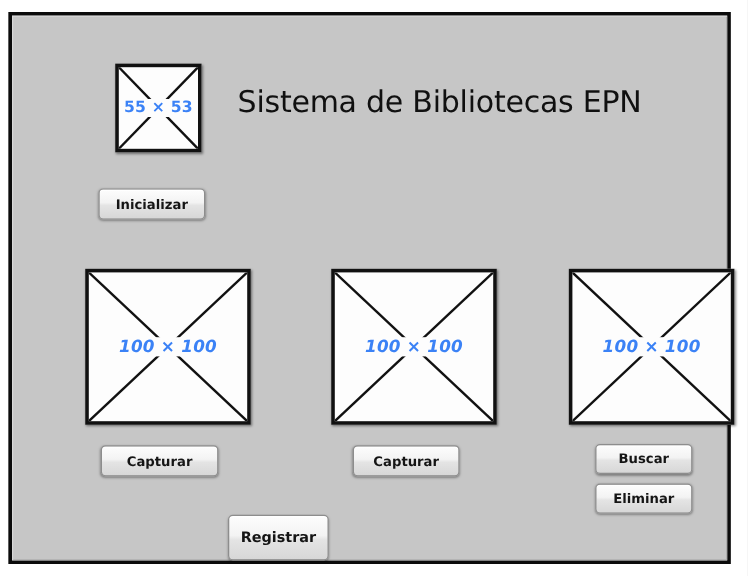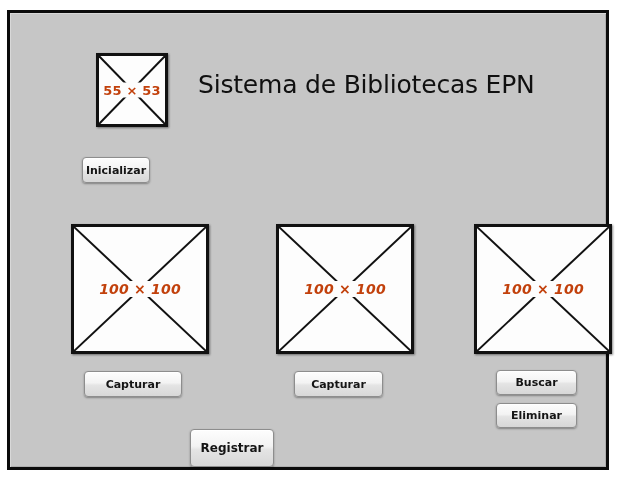--- a/index.html
+++ b/index.html
@@ -49,21 +49,21 @@
   }
   .img-placeholder .ph-label {
     position: absolute;
     left: 0;
     right: 0;
     top: 50%;
     transform: translateY(-50%);
     text-align: center;
     font-family: "DejaVu Sans", sans-serif;
     font-weight: bold;
-    color: #c2410c;
+    color: #3b82f6;
     letter-spacing: 0.2px;
     white-space: nowrap;
   }
   .img-placeholder .ph-label .lbl-bg {
     background: #fdfdfd;
     padding: 0 3px;
     display: inline-block;
   }
 
   #logo-placeholder { left: 86px; top: 40px; width: 72px; height: 74px; }
@@ -103,21 +103,21 @@
     line-height: 1;
     display: flex;
     align-items: center;
     justify-content: center;
     box-shadow: 0 1px 2px rgba(0,0,0,0.35), inset 0 1px 0 #ffffff;
     cursor: pointer;
     user-select: none;
     white-space: nowrap;
   }
 
-  #btn-inicializar { left: 72px;  top: 144px; width: 68px;  height: 26px; }
+  #btn-inicializar { left: 72px;  top: 144px; width: 89px;  height: 26px; }
   #btn-capturar-1  { left: 74px;  top: 358px; width: 98px;  height: 26px; }
   #btn-capturar-2  { left: 284px; top: 358px; width: 89px;  height: 26px; }
   #btn-buscar      { left: 486px; top: 357px; width: 81px;  height: 25px; }
   #btn-eliminar    { left: 486px; top: 390px; width: 81px;  height: 25px; }
   #btn-registrar   { left: 180px; top: 416px; width: 84px;  height: 38px; font-size: 12px; }
 </style>
 </head>
 <body>
 
 <div id="app-window">

